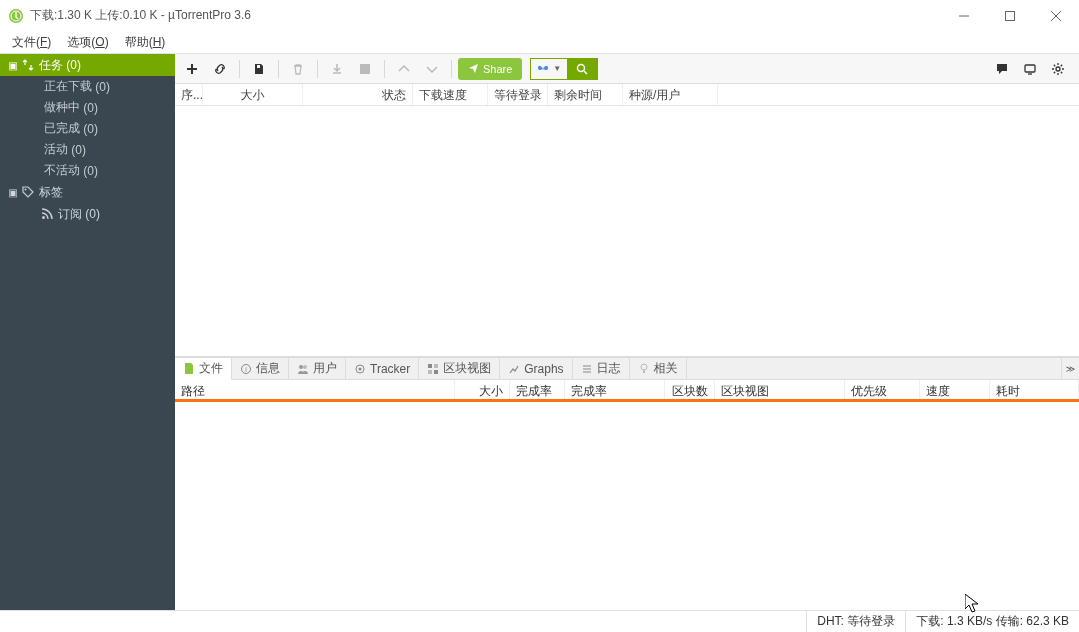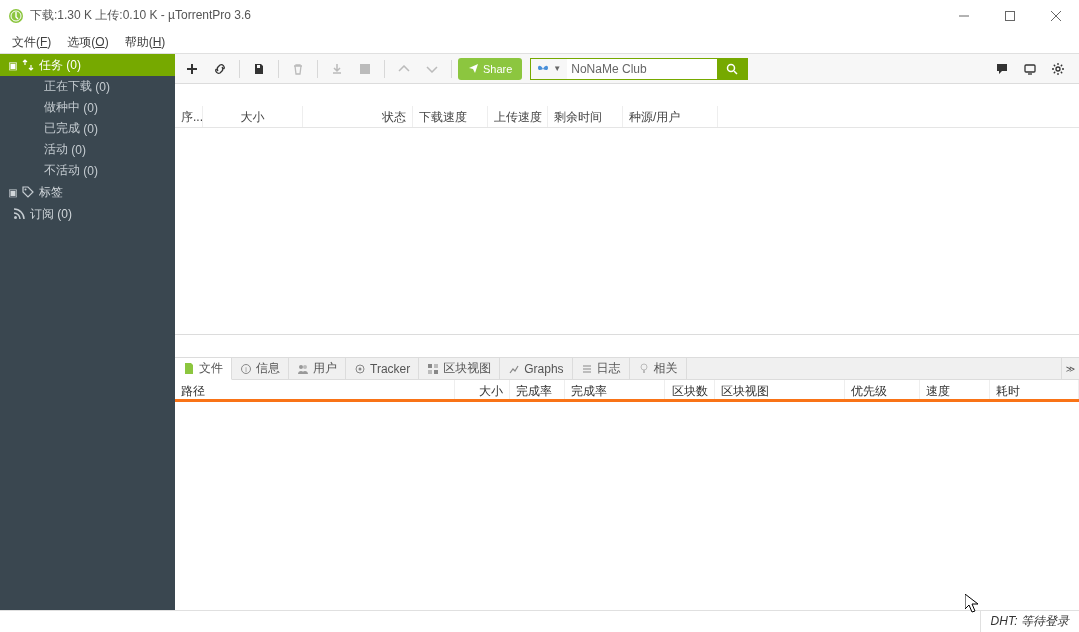--- a/index.html
+++ b/index.html
@@ -23,21 +23,21 @@
 
 
 .sidebar { width: 175px; background: #3a4750; color: #d0d6da; display: flex; flex-direction: column; font-size: 12px; }
 .sidebar .cat { height: 22px; display: flex; align-items: center; padding: 0 6px 0 8px; cursor: default; }
 .sidebar .cat.top { background: #76a900; color: #fff; font-weight: 400; }
 .sidebar .cat .tw { width: 10px; display: inline-flex; justify-content: center; margin-right: 3px; font-size: 10px; }
 .sidebar .cat .ic { width: 14px; margin-right: 4px; display: inline-flex; justify-content: center; }
 .sidebar .sub { height: 21px; display: flex; align-items: center; padding-left: 44px; cursor: default; color: #c5ccd1; }
 
 
-.right { flex: 1; display: flex; flex-direction: column; min-width: 0; gap: 22px; }
+.right { flex: 1; display: flex; flex-direction: column; min-width: 0; }
 
 
 .toolbar { height: 30px; background: #f7f7f7; border-bottom: 1px solid #dcdcdc; display: flex; align-items: center; padding: 0 4px; gap: 2px; }
 .tbbtn { width: 26px; height: 24px; display: inline-flex; align-items: center; justify-content: center; border-radius: 2px; color: #555; }
 .tbbtn.dis { color: #bbb; }
 .tbsep { width: 1px; height: 18px; background: #d8d8d8; margin: 0 4px; }
 .share-btn { height: 22px; padding: 0 10px; background: #8cc63f; color: #fff; border-radius: 3px; display: inline-flex; align-items: center; gap: 4px; font-size: 11px; }
 .search-wrap { display: flex; align-items: center; border: 1px solid #76a900; height: 22px; margin-left: 6px; }
 .search-sel { padding: 0 6px; display: flex; align-items: center; gap: 4px; height: 100%; }
 .search-sel .drop { font-size: 8px; color: #666; }
@@ -57,21 +57,21 @@
 .tabbar { height: 22px; background: #f0f0f0; display: flex; align-items: stretch; border-bottom: 1px solid #dcdcdc; justify-content: flex-end; }
 .tab { padding: 0 8px; display: flex; align-items: center; gap: 4px; color: #555; border-right: 1px solid #dcdcdc; cursor: default; }
 .tab.active { background: #fff; border-bottom: 1px solid #fff; margin-bottom: -1px; }
 .tab .ti { width: 12px; height: 12px; display: inline-flex; align-items: center; justify-content: center; }
 .tab-expand { margin-left: auto; width: 18px; display: flex; align-items: center; justify-content: center; border-left: 1px solid #dcdcdc; font-size: 9px; color: #555; }
 
 .detail-header { height: 22px; display: flex; border-bottom: 3px solid #f97316; }
 .detail-body { flex: 1; background: #fff; }
 
 
-.statusbar { height: 22px; background: #fff; border-top: 1px solid #e0e0e0; display: flex; align-items: center; font-size: 12px; color: #333; font-style: italic; }
+.statusbar { height: 22px; background: #fff; border-top: 1px solid #e0e0e0; display: flex; align-items: center; font-size: 12px; color: #333; }
 .status-cell { padding: 0 10px; border-left: 1px solid #e0e0e0; height: 100%; display: flex; align-items: center; }
 .status-spacer { flex: 1; }
 
 svg { display: block; }
 .cursor-arrow { position: absolute; pointer-events: none; }
 </style>
 </head>
 <body>
 
 <div class="window">
@@ -131,21 +131,21 @@
       <div class="cat">
         <span class="tw">▣</span>
         <span class="ic">
             <svg width="12" height="12" viewBox="0 0 12 12">
               <path d="M1 1h5l5 5-5 5-5-5z" fill="none" stroke="#c5ccd1" stroke-width="1.2"></path>
               <circle cx="3.5" cy="3.5" r="1" fill="#c5ccd1"></circle>
             </svg>
           </span>
         <span>标签</span>
       </div>
-      <div class="cat" style="padding-left:12px">
+      <div class="cat" style="padding-left:40px">
         <span class="ic">
             <svg width="12" height="12" viewBox="0 0 12 12">
               <circle cx="2.5" cy="9.5" r="1.5" fill="#c5ccd1"></circle>
               <path d="M1 5a6 6 0 016 6M1 1a10 10 0 0110 10" fill="none" stroke="#c5ccd1" stroke-width="1.5"></path>
             </svg>
           </span>
         <span>订阅</span>&nbsp;<span>(0)</span>
       </div>
     </div>
 
@@ -204,21 +204,20 @@
             </svg>
           <span>Share</span>
         </span>
         <span class="search-wrap">
           <span class="search-sel">
             <svg width="12" height="12" viewBox="0 0 12 12">
                 <path d="M6 6C4 2 1 2 1 5s3 2 5 1zm0 0c2-4 5-4 5-1s-3 2-5 1z" fill="#4a90d9"></path>
               </svg>
             <span class="drop">▼</span>
           </span>
-          <input class="search-input" value="NoNaMe Club" style="">
           <span class="search-go">
               <svg width="12" height="12" viewBox="0 0 12 12">
                 <circle cx="5" cy="5" r="3.5" fill="none" stroke="#fff" stroke-width="1.5"></circle>
                 <line x1="8" y1="8" x2="11" y2="11" stroke="#fff" stroke-width="1.5"></line>
               </svg>
             </span>
         </span>
         <span class="spacer"></span>
         <div class="right-icons">
           <span class="tbbtn">
@@ -240,21 +239,21 @@
             </span>
         </div>
       </div>
 
       <div class="list-wrap">
         <div class="list-header">
           <div class="lh-col" style="width:28px">序...</div>
           <div class="lh-col" style="width:100px;text-align:center">大小</div>
           <div class="lh-col" style="width:110px;text-align:right">状态</div>
           <div class="lh-col" style="width:75px">下载速度</div>
-          <div class="lh-col" style="width:60px">上传速度</div>
+          <div class="lh-col" style="width:60px">等待登录</div>
           <div class="lh-col" style="width:75px">剩余时间</div>
           <div class="lh-col" style="width:95px">种源/用户</div>
         </div>
         <div class="list-body"></div>
       </div>
 
       <div class="detail">
         <div class="tabbar">
           <div class="tab active">
               <span class="ti">
@@ -345,19 +344,20 @@
         </div>
         <div class="detail-body"></div>
       </div>
 
     </div>
   </div>
 
   <div class="statusbar">
     <div class="status-spacer"></div>
     <div class="status-cell">DHT: 等待登录</div>
+    <div class="status-cell">下载: 1.3 KB/s 传输: 62.3 KB</div>
   </div>
 
   <svg class="cursor-arrow" style="left:965px;top:594px" width="14" height="20" viewBox="0 0 14 20">
       <path d="M0 0l0 15 4-4 3 7 3-1-3-7 6 0z" fill="#fff" stroke="#000" stroke-width="1"></path>
     </svg>
 
 </div>
 
 </body></html>

